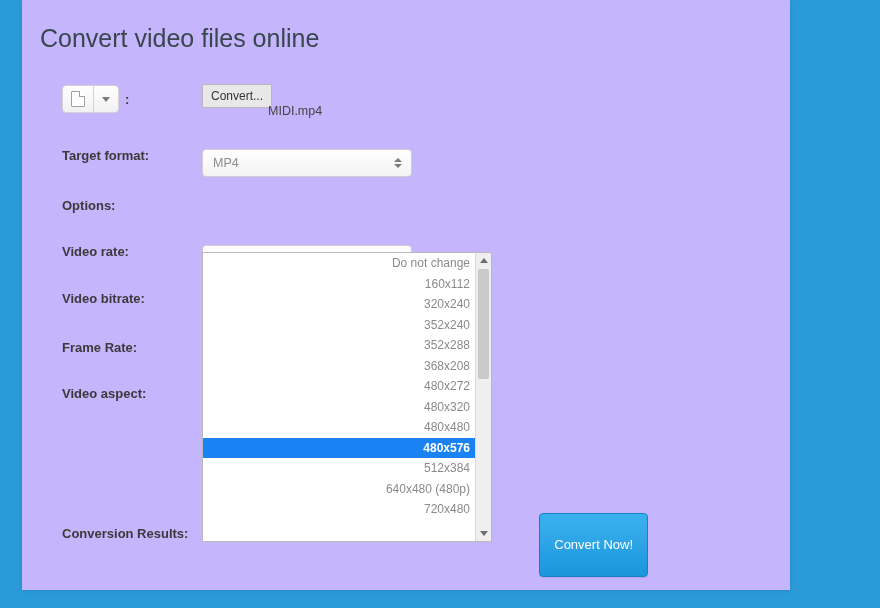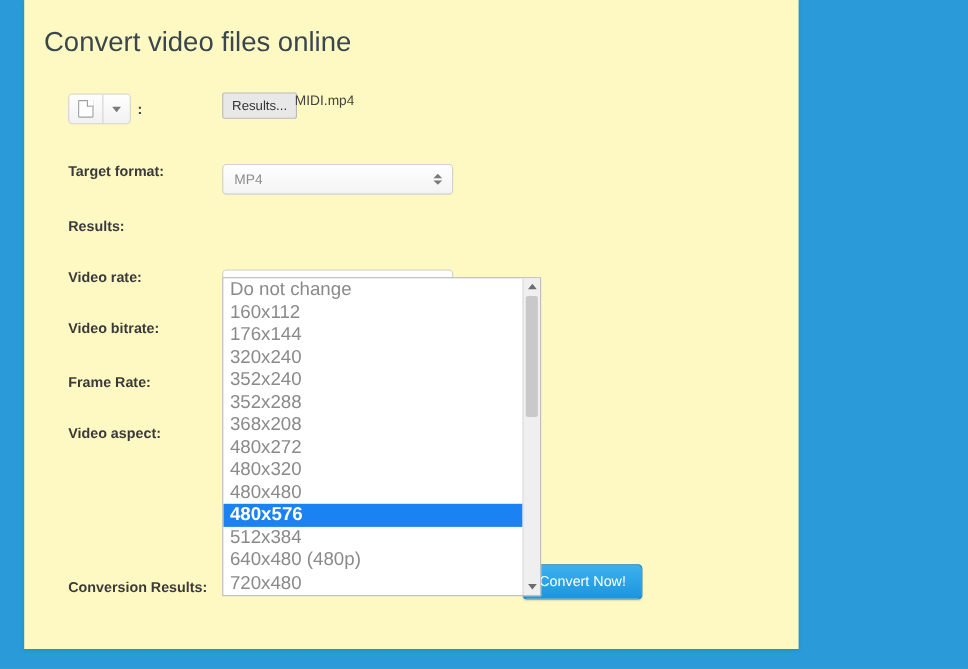--- a/index.html
+++ b/index.html
@@ -8,23 +8,23 @@
     width: 880px;
     height: 608px;
     background: #2a9bd8;
     font-family: "Segoe UI", "Helvetica Neue", Arial, sans-serif;
     overflow: hidden;
   }
   .page {
     position: absolute;
     left: 22px;
     top: 0;
-    width: 704px;
+    width: 768px;
     height: 590px;
-    background: #fef9c3;
+    background: #c4b5fd;
     box-shadow: 0 1px 4px rgba(0,0,0,.1);
   }
   .title {
     position: absolute;
     left: 18px;
     top: 24px;
     font-size: 25px;
     font-weight: 400;
     color: #39464e;
   }
@@ -79,21 +79,21 @@
     line-height: 22px;
     color: #333;
     background: #e8e8e8;
     border: 1px solid #b9b9b9;
     border-radius: 2px;
     cursor: pointer;
   }
   .filename {
     position: absolute;
     left: 246px;
-    top: 80px;
+    top: 100px;
     height: 22px;
     line-height: 22px;
     font-size: 12.5px;
     color: #444;
   }
 
   
   .select {
     position: relative;
     width: 210px;
@@ -155,24 +155,25 @@
   }
   .listbox-inner {
     position: absolute;
     left: 0; top: 0; right: 15px; bottom: 0;
     overflow: hidden;
   }
   .listbox .item {
     height: 20.5px;
     line-height: 20.5px;
     padding: 0 6px;
-    font-size: 17px;
+    font-size: 12px;
     color: #8a8a8a;
     cursor: pointer;
     white-space: nowrap;
+    text-align: right;
   }
   .listbox .item.selected {
     background: #1a82f2;
     color: #ffffff;
     font-weight: 700;
   }
   
   .vscroll {
     position: absolute;
     right: 0; top: 0; bottom: 0;
@@ -207,21 +208,21 @@
     background: #c9c9c9;
     border-radius: 2px;
     cursor: pointer;
   }
 
   .convert-btn {
     position: absolute;
     right: 142px;
     top: 513px;
     height: 30px;
-    padding: 0 14px;
+    padding: 16px 14px;
     line-height: 30px;
     font-size: 13px;
     color: #ffffff;
     background: linear-gradient(#3bb1ee,#1c95dd);
     border: 1px solid #1880c4;
     border-radius: 4px;
     cursor: pointer;
     box-shadow: 0 1px 1px rgba(0,0,0,.1);
   }
 
@@ -260,33 +261,33 @@
     <div class="file-icon-group">
       <div>
           <div class="doc-icon"></div>
         </div>
       <div class="sep">
           <div class="chevron-down"></div>
         </div>
     </div>
     <span class="colon">:</span>
   </div>
-  <div class="browse-btn">Results...</div>
+  <div class="browse-btn">Convert...</div>
   <div class="filename">MIDI.mp4</div>
 
   <div class="row row-target">
     <div class="label">Target format:</div>
     <div class="select">
       <span>MP4</span>
       <span class="caret"></span>
     </div>
   </div>
 
   <div class="row row-options">
-    <div class="label">Results:</div>
+    <div class="label">Options:</div>
   </div>
 
   <div class="row row-size">
     <div class="label">Video rate:</div>
     <div class="select">
       <span>480x576</span>
       <span class="caret"></span>
     </div>
   </div>
 
@@ -303,21 +304,20 @@
   </div>
 
   <div class="row row-results">
     <div class="label">Conversion Results:</div>
   </div>
 
   <div class="listbox">
     <div class="listbox-inner" id="size-list">
         <div class="item">Do not change</div>
         <div class="item">160x112</div>
-        <div class="item">176x144</div>
         <div class="item">320x240</div>
         <div class="item">352x240</div>
         <div class="item">352x288</div>
         <div class="item">368x208</div>
         <div class="item">480x272</div>
         <div class="item">480x320</div>
         <div class="item">480x480</div>
         <div class="item selected">480x576</div>
         <div class="item">512x384</div>
         <div class="item">640x480 (480p)</div>

